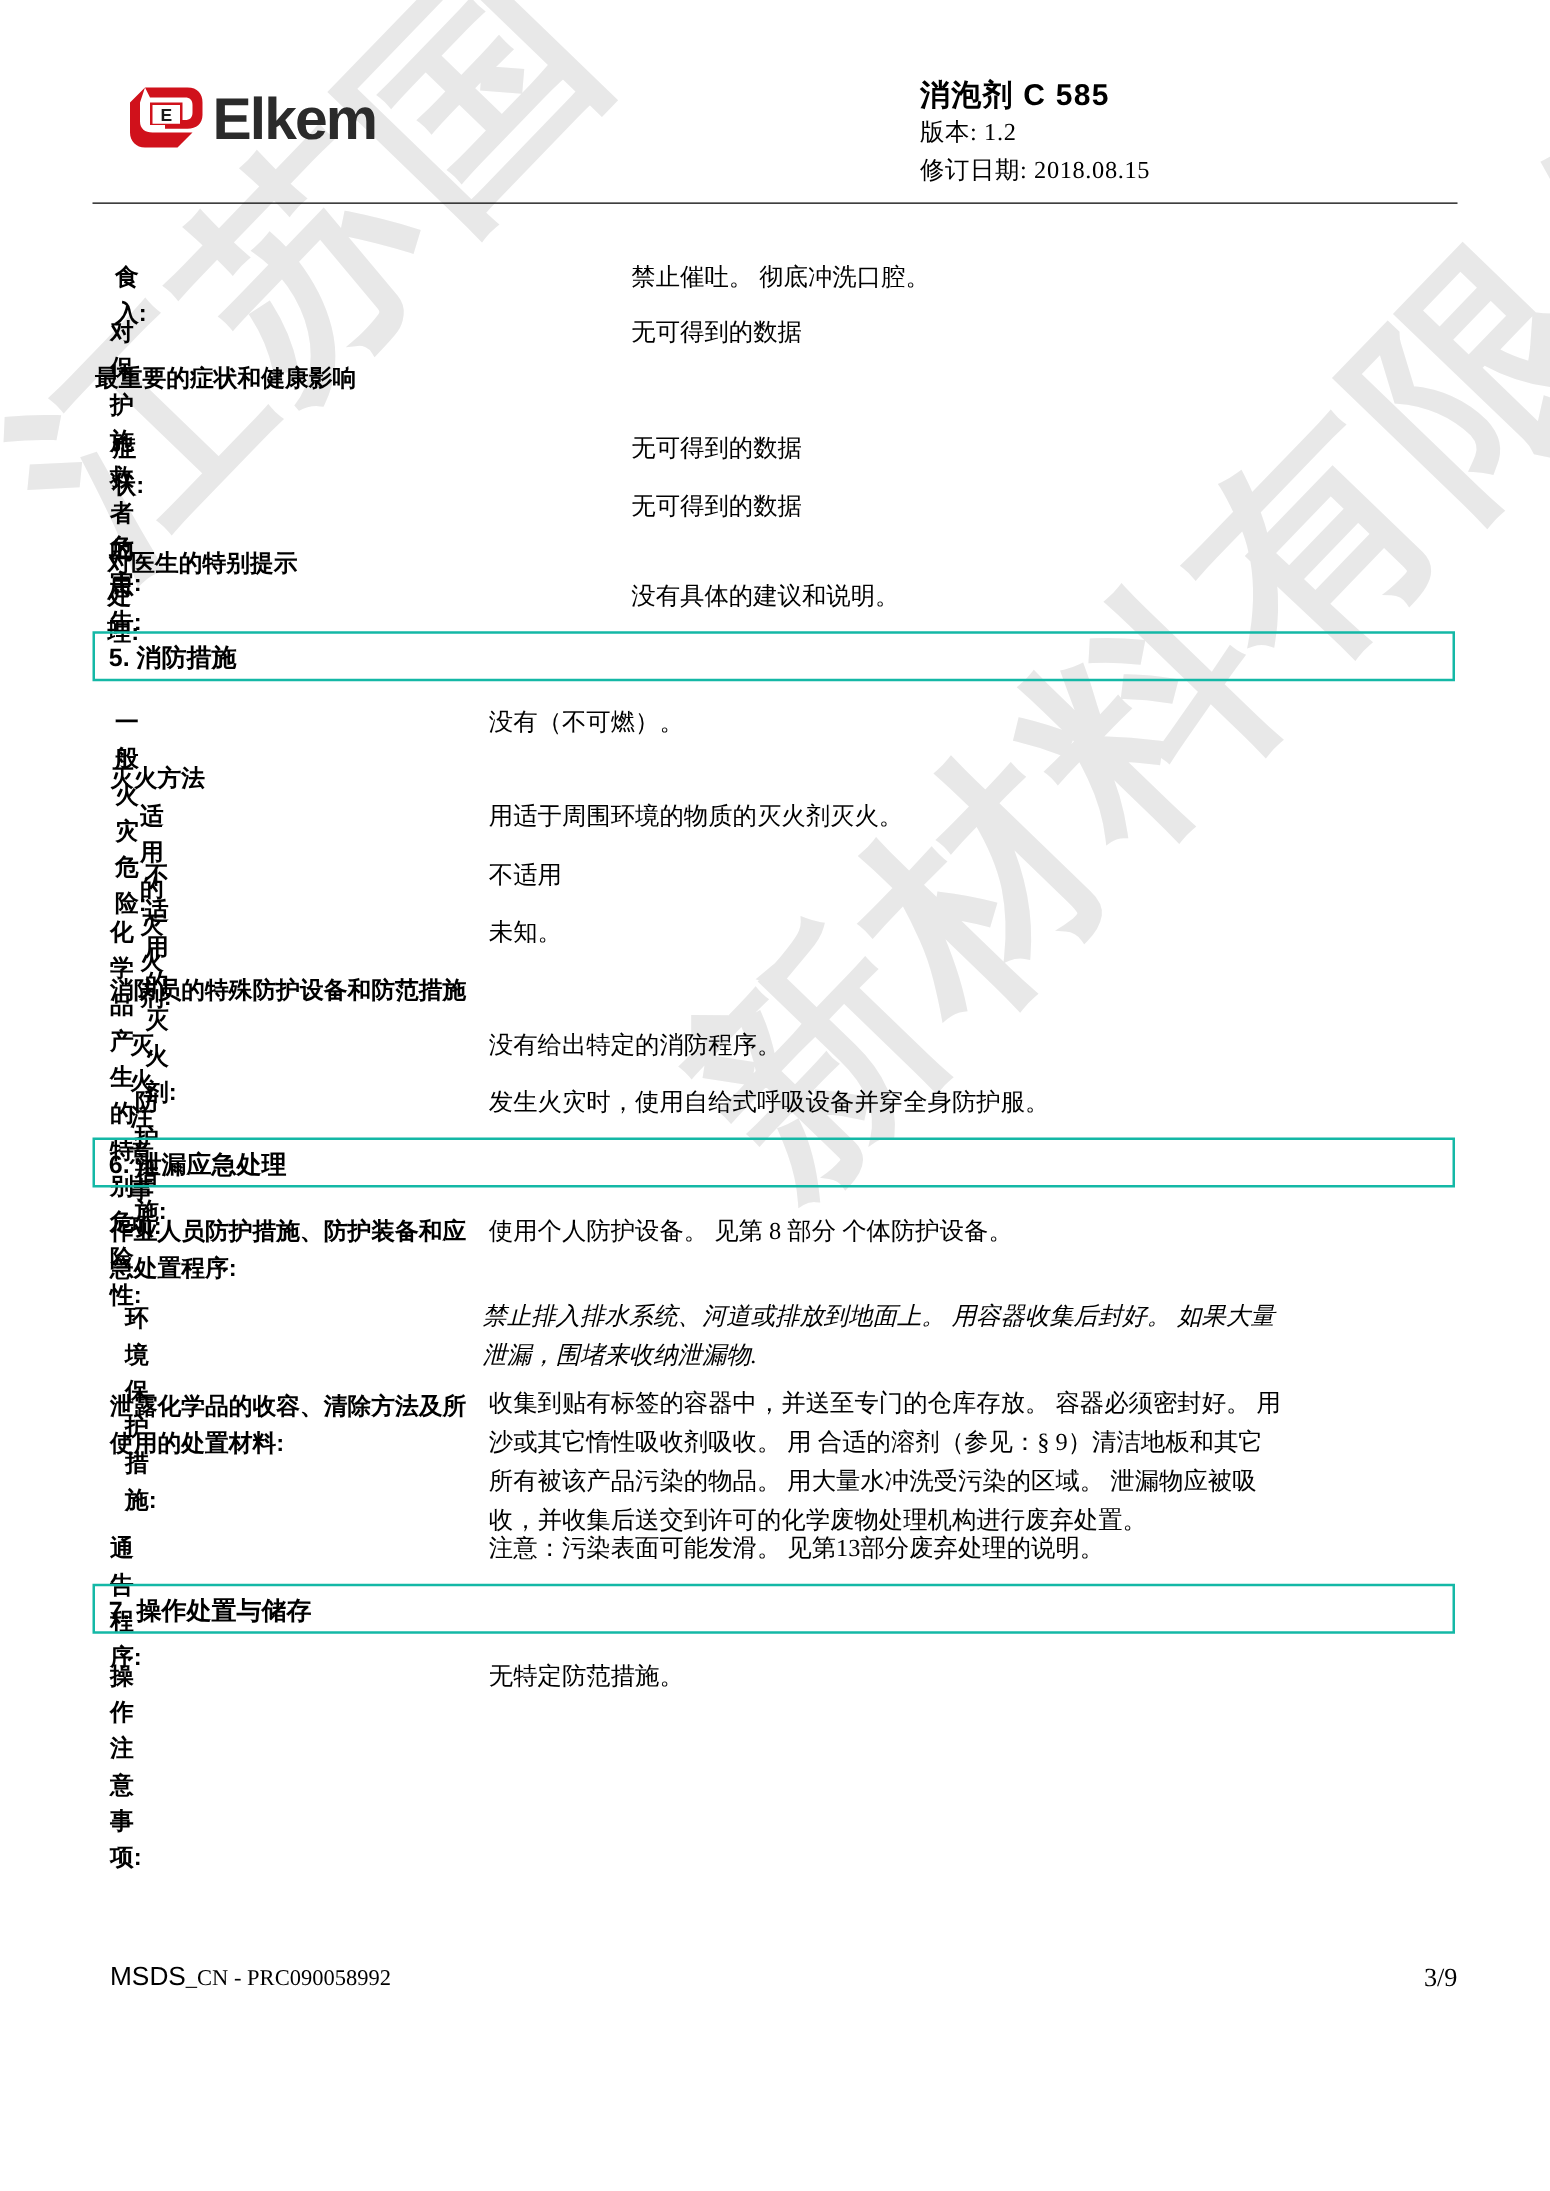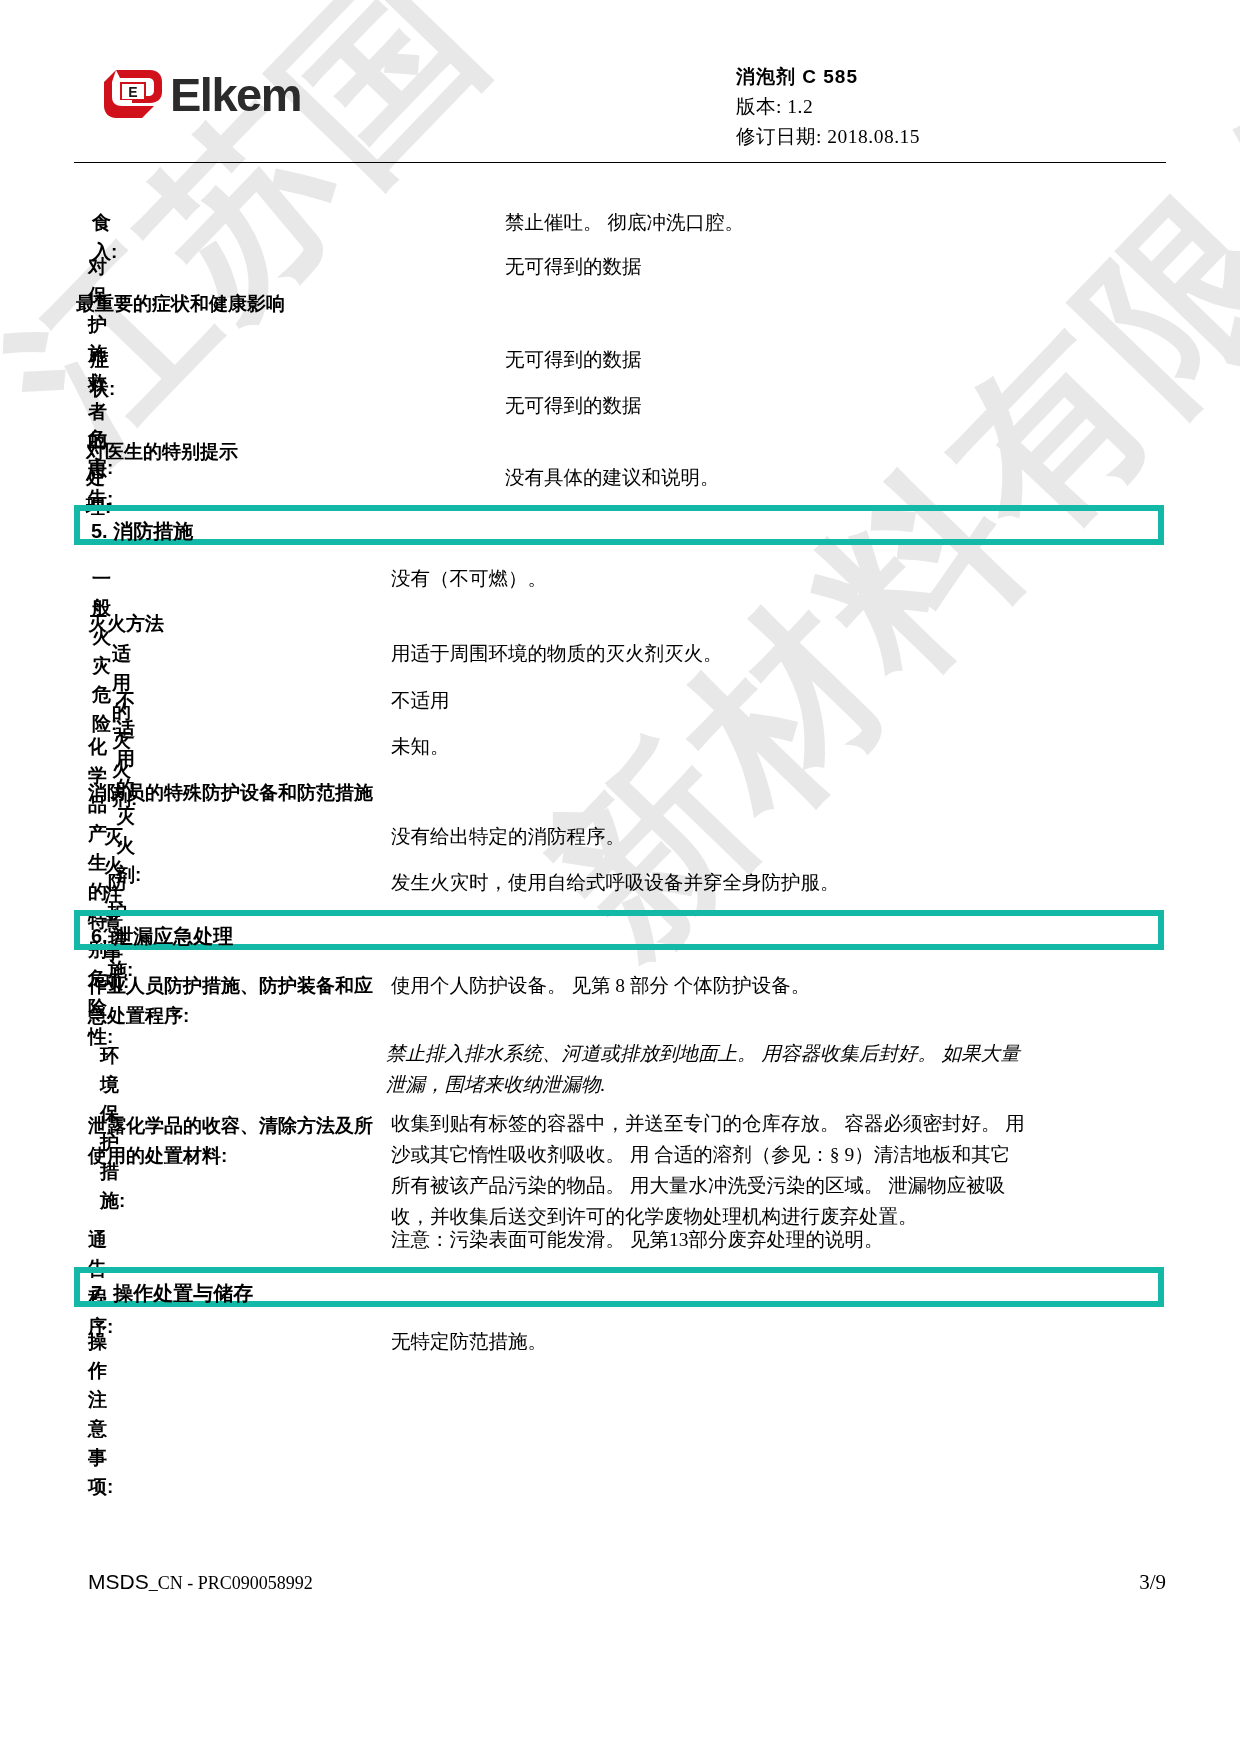--- a/index.html
+++ b/index.html
@@ -84,21 +84,21 @@
   .doc-meta {
     position: absolute;
     left: 736px;
     top: 62px;
     font-size: 19.5px;
     line-height: 30px;
   }
   .doc-meta .title {
     font-family: "Liberation Sans", "DejaVu Sans", sans-serif;
     font-weight: bold;
-    font-size: 19px;
+    font-size: 24px;
     letter-spacing: 1px;
   }
   .doc-meta .line {
     font-family: "Liberation Serif", "DejaVu Serif", serif;
     font-size: 19.5px;
     letter-spacing: 0.5px;
   }
   .header-rule {
     position: absolute;
     left: 74px;
@@ -145,21 +145,21 @@
     line-height: 29px;
     color: #000;
   }
 
   
   .section-bar {
     position: absolute;
     left: 74px;
     width: 1090px;
     height: 40px;
-    border: 6px solid #14b8a6;
+    border: 2px solid #14b8a6;
     box-sizing: border-box;
     background: transparent;
   }
   .section-bar .sec-text {
     position: absolute;
     left: 11px;
     top: 7px;
     font-family: "Liberation Sans", "DejaVu Sans", sans-serif;
     font-weight: bold;
     font-size: 20px;

